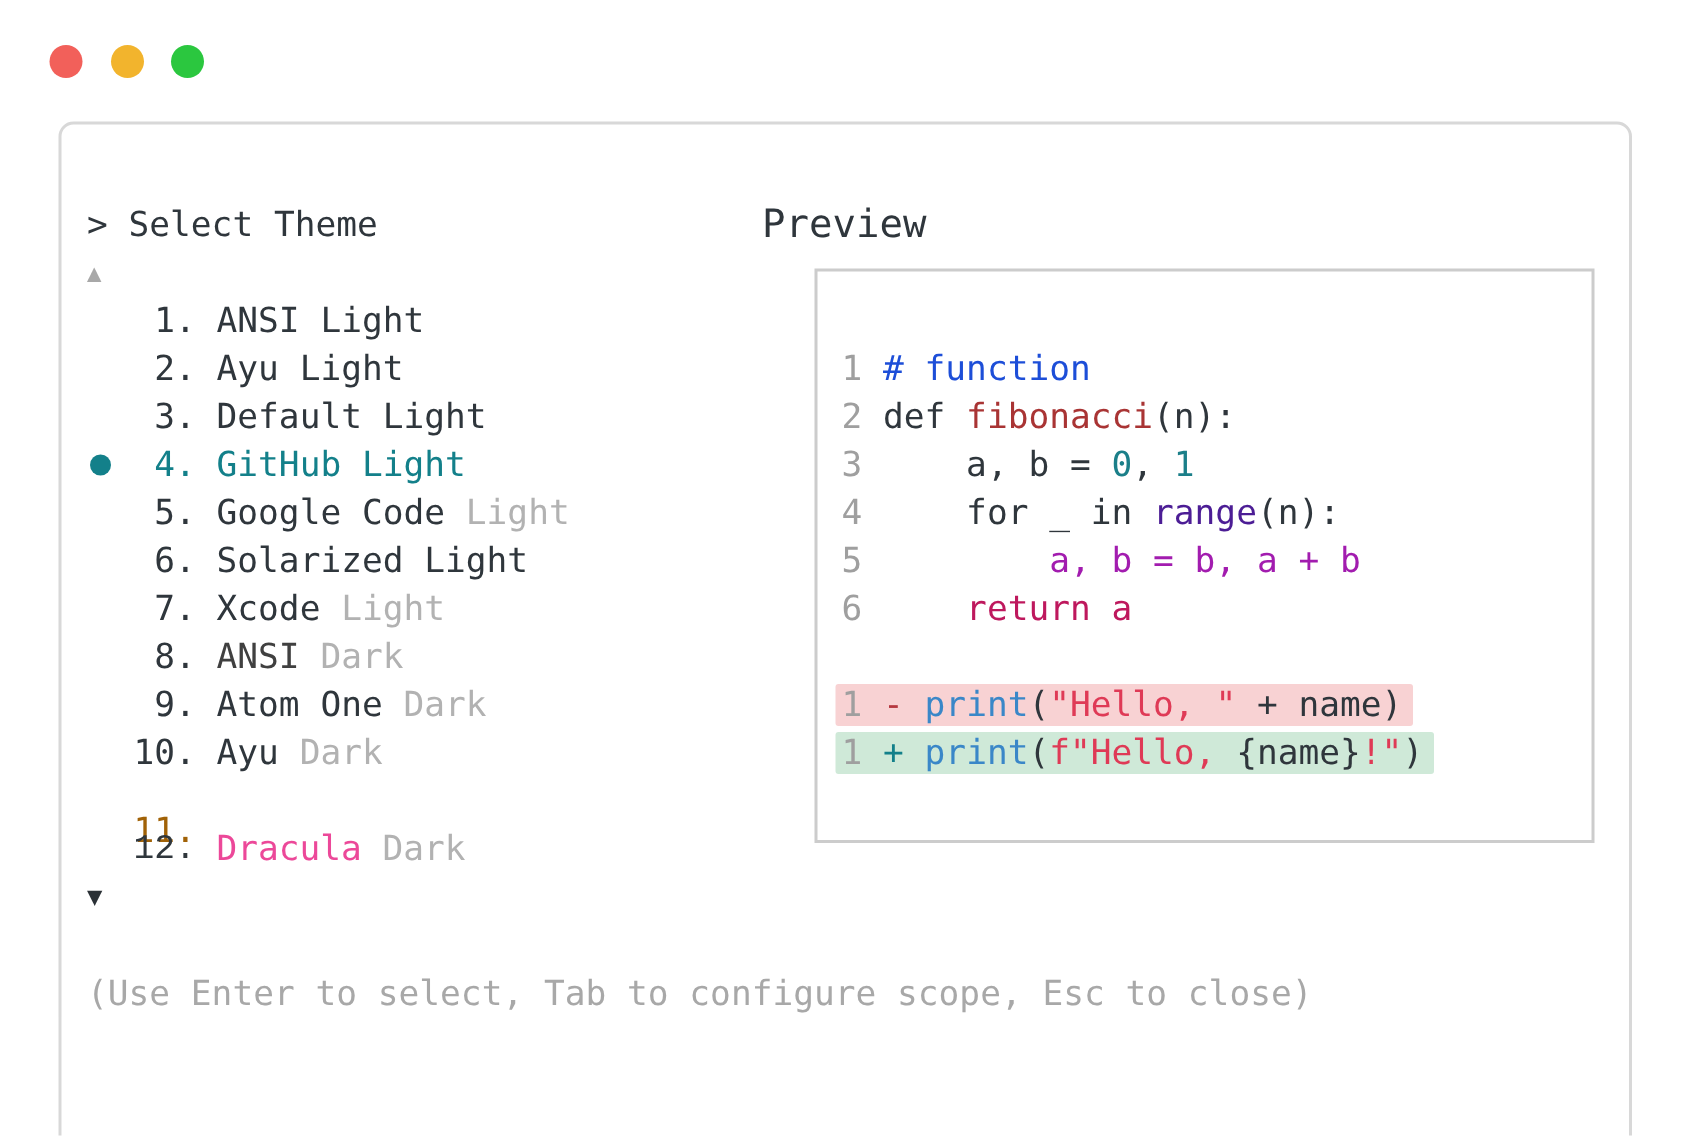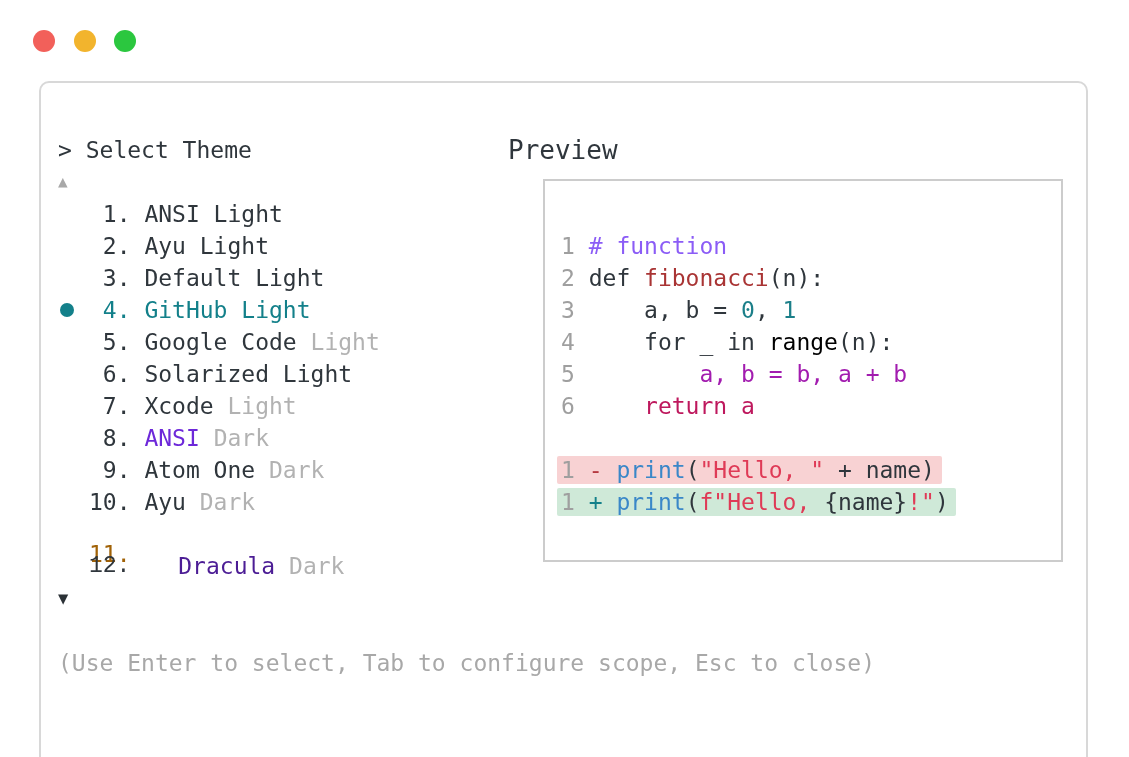--- a/index.html
+++ b/index.html
@@ -66,32 +66,32 @@
   <div class="preview-title">Preview</div>
   <div class="scroll-up">▲</div>
   <div class="theme-list">
       <div class="theme-row"><span class="marker"></span><span class="num" style="color: rgb(47, 54, 60);">1.</span><span class="name"><span style="color: rgb(47, 54, 60);">ANSI Light</span></span></div>
       <div class="theme-row"><span class="marker"></span><span class="num" style="color: rgb(47, 54, 60);">2.</span><span class="name"><span style="color: rgb(47, 54, 60);">Ayu Light</span></span></div>
       <div class="theme-row"><span class="marker"></span><span class="num" style="color: rgb(47, 54, 60);">3.</span><span class="name"><span style="color: rgb(47, 54, 60);">Default Light</span></span></div>
       <div class="theme-row"><span class="marker"><span class="dot" style="background: rgb(19, 128, 138);"></span></span><span class="num" style="color: rgb(19, 128, 138);">4.</span><span class="name"><span style="color: rgb(19, 128, 138);">GitHub Light</span></span></div>
       <div class="theme-row"><span class="marker"></span><span class="num" style="color: rgb(47, 54, 60);">5.</span><span class="name"><span style="color: rgb(47, 54, 60);">Google Code </span><span style="color: rgb(178, 178, 178);">Light</span></span></div>
       <div class="theme-row"><span class="marker"></span><span class="num" style="color: rgb(47, 54, 60);">6.</span><span class="name"><span style="color: rgb(47, 54, 60);">Solarized Light</span></span></div>
       <div class="theme-row"><span class="marker"></span><span class="num" style="color: rgb(47, 54, 60);">7.</span><span class="name"><span style="color: rgb(47, 54, 60);">Xcode </span><span style="color: rgb(178, 178, 178);">Light</span></span></div>
-      <div class="theme-row"><span class="marker"></span><span class="num" style="color: rgb(47, 54, 60);">8.</span><span class="name"><span style="color: #6d28d9;">ANSI </span><span style="color: rgb(178, 178, 178);">Dark</span></span></div>
+      <div class="theme-row"><span class="marker"></span><span class="num" style="color: rgb(47, 54, 60);">8.</span><span class="name"><span style="color: #404040;">ANSI </span><span style="color: rgb(178, 178, 178);">Dark</span></span></div>
       <div class="theme-row"><span class="marker"></span><span class="num" style="color: rgb(47, 54, 60);">9.</span><span class="name"><span style="color: rgb(47, 54, 60);">Atom One </span><span style="color: rgb(178, 178, 178);">Dark</span></span></div>
       <div class="theme-row"><span class="marker"></span><span class="num" style="color: rgb(47, 54, 60);">10.</span><span class="name"><span style="color: rgb(47, 54, 60);">Ayu </span><span style="color: rgb(178, 178, 178);">Dark</span></span></div>
       <div class="theme-row"><span class="marker"></span><span class="num" style="color: #a16207; margin-top: 39px;">11.</span></div>
-      <div class="theme-row"><span class="marker"></span><span class="num" style="color: rgb(47, 54, 60); font-family: Liberation Mono, monospace;">12.</span><span class="name"><span style="color: #4c1d95; margin-left: 34px;">Dracula </span><span style="color: rgb(178, 178, 178);">Dark</span></span></div>
+      <div class="theme-row"><span class="marker"></span><span class="num" style="color: rgb(47, 54, 60); font-family: Liberation Mono, monospace;">12.</span><span class="name"><span style="color: #ec4899;">Dracula </span><span style="color: rgb(178, 178, 178);">Dark</span></span></div>
     </div>
   <div class="scroll-down">▼</div>
   <div class="hint">(Use Enter to select, Tab to configure scope, Esc to close)</div>
   <div class="preview-box">
-      <div class="code-line"><span class="line-inner"><span class="lineno" style="color: rgb(159, 159, 159);">1</span><span class="code-content"><span style="color: #8b5cf6;"># function</span></span></span></div>
+      <div class="code-line"><span class="line-inner"><span class="lineno" style="color: rgb(159, 159, 159);">1</span><span class="code-content"><span style="color: #1d4ed8;"># function</span></span></span></div>
       <div class="code-line"><span class="line-inner"><span class="lineno" style="color: rgb(159, 159, 159);">2</span><span class="code-content"><span style="color: rgb(47, 54, 60);">def </span><span style="color: rgb(169, 52, 52);">fibonacci</span><span style="color: rgb(47, 54, 60);">(n):</span></span></span></div>
       <div class="code-line"><span class="line-inner"><span class="lineno" style="color: rgb(159, 159, 159);">3</span><span class="code-content"><span style="color: rgb(47, 54, 60); text-align: right;">    a, b = </span><span style="color: rgb(27, 127, 137);">0</span><span style="color: rgb(47, 54, 60);">, </span><span style="color: rgb(27, 127, 137);">1</span></span></span></div>
-      <div class="code-line"><span class="line-inner"><span class="lineno" style="color: rgb(159, 159, 159);">4</span><span class="code-content"><span style="color: rgb(47, 54, 60);">    for _ in </span><span style="color: #000000;">range</span><span style="color: rgb(47, 54, 60);">(n):</span></span></span></div>
+      <div class="code-line"><span class="line-inner"><span class="lineno" style="color: rgb(159, 159, 159);">4</span><span class="code-content"><span style="color: rgb(47, 54, 60);">    for _ in </span><span style="color: #4c1d95;">range</span><span style="color: rgb(47, 54, 60);">(n):</span></span></span></div>
       <div class="code-line"><span class="line-inner"><span class="lineno" style="color: rgb(159, 159, 159);">5</span><span class="code-content"><span style="color: #a21caf;">        a, b = b, a + b</span></span></span></div>
       <div class="code-line"><span class="line-inner"><span class="lineno" style="color: rgb(159, 159, 159);">6</span><span class="code-content"><span style="color: #be185d;">    return a</span></span></span></div>
       <div class="code-line"><span class="line-inner"></span></div>
       <div class="code-line"><span class="line-inner" style="background: rgb(248, 210, 211);"><span class="lineno" style="color: rgb(159, 159, 159);">1</span><span class="code-content"><span style="color: rgb(181, 56, 63);">- </span><span style="color: rgb(58, 135, 200);">print</span><span style="color: rgb(47, 54, 60);">(</span><span style="color: rgb(223, 58, 86);">"Hello, "</span><span style="color: rgb(47, 54, 60);"> + name)</span></span></span></div>
       <div class="code-line"><span class="line-inner" style="background: rgb(207, 233, 216);"><span class="lineno" style="color: rgb(159, 159, 159);">1</span><span class="code-content"><span style="color: rgb(19, 128, 138);">+ </span><span style="color: rgb(58, 135, 200);">print</span><span style="color: rgb(47, 54, 60);">(</span><span style="color: rgb(223, 58, 86);">f"Hello, </span><span style="color: rgb(47, 54, 60);">{name}</span><span style="color: rgb(223, 58, 86);">!"</span><span style="color: rgb(47, 54, 60);">)</span></span></span></div>
     </div>
 </div>
 
 </body></html>

